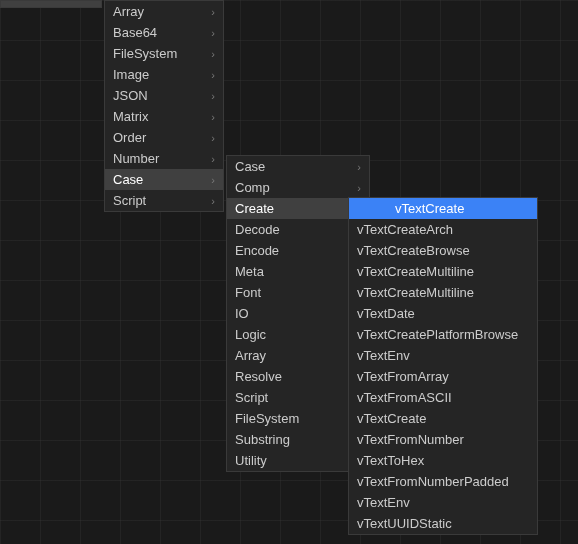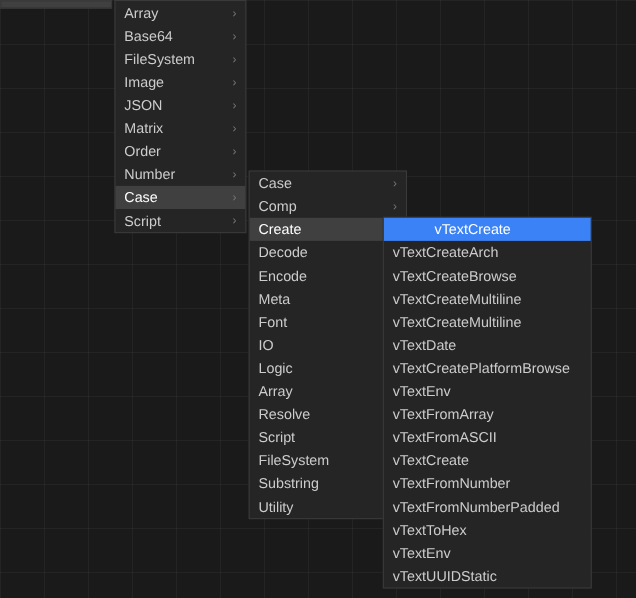--- a/index.html
+++ b/index.html
@@ -255,26 +255,26 @@
       <div class="menu-item">
         <span class="menu-item-label">vTextFromASCII</span>
       </div>
       <div class="menu-item">
         <span class="menu-item-label">vTextCreate</span>
       </div>
       <div class="menu-item">
         <span class="menu-item-label">vTextFromNumber</span>
       </div>
       <div class="menu-item">
+        <span class="menu-item-label">vTextToHex</span>
+      </div>
+      <div class="menu-item">
         <span class="menu-item-label">vTextFromNumberPadded</span>
       </div>
       <div class="menu-item">
-        <span class="menu-item-label">vTextToHex</span>
-      </div>
-      <div class="menu-item">
         <span class="menu-item-label">vTextEnv</span>
       </div>
       <div class="menu-item">
         <span class="menu-item-label">vTextUUIDStatic</span>
       </div>
     </div>
 
 </div>
 
 </body></html>

